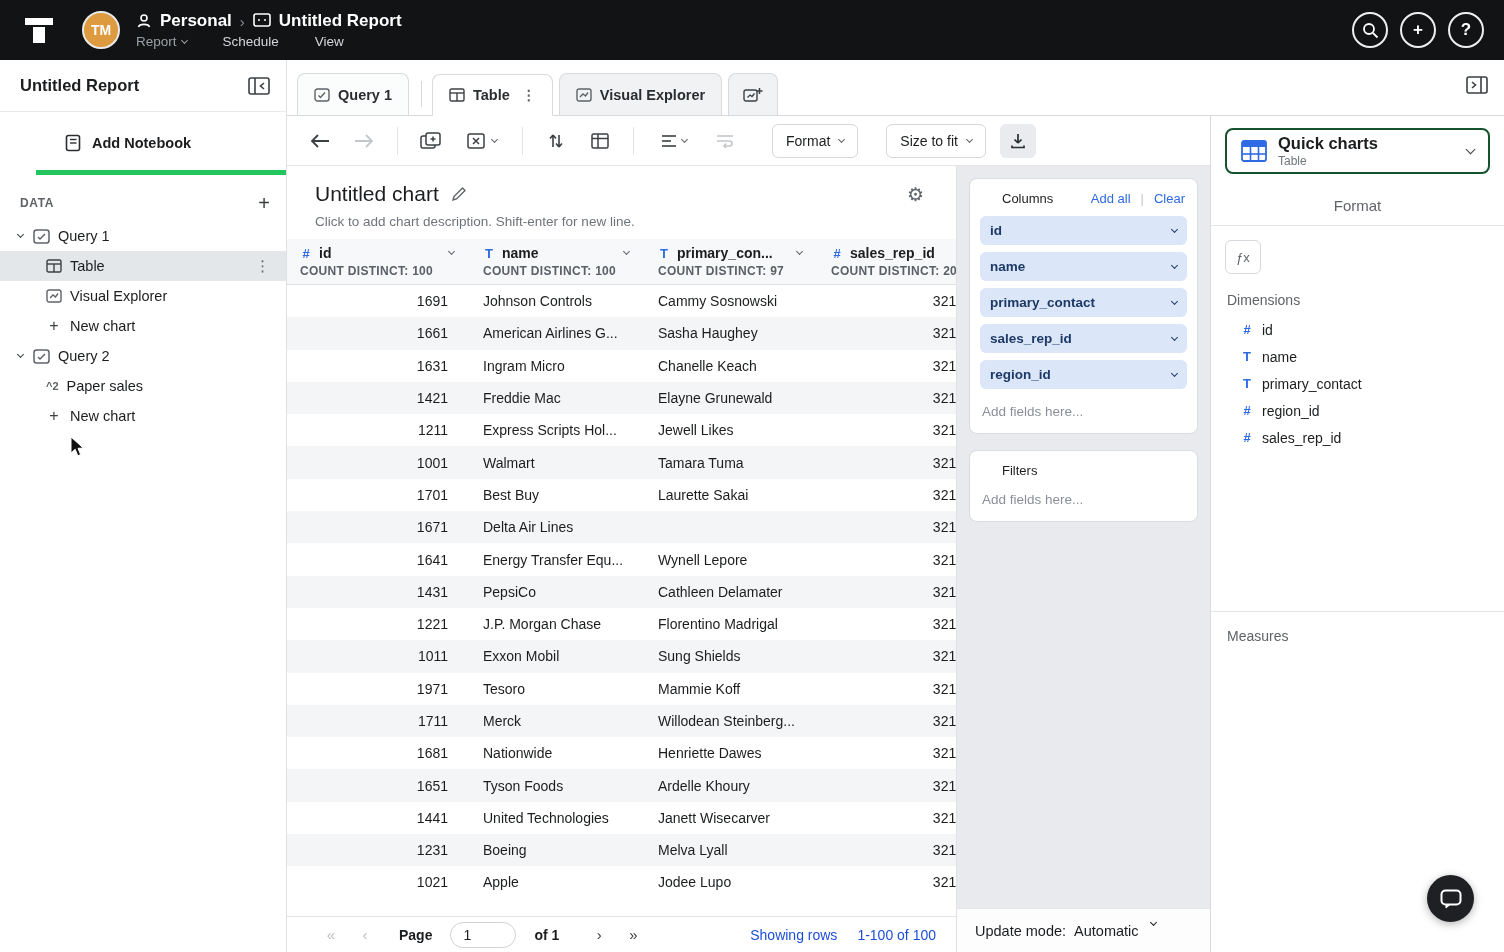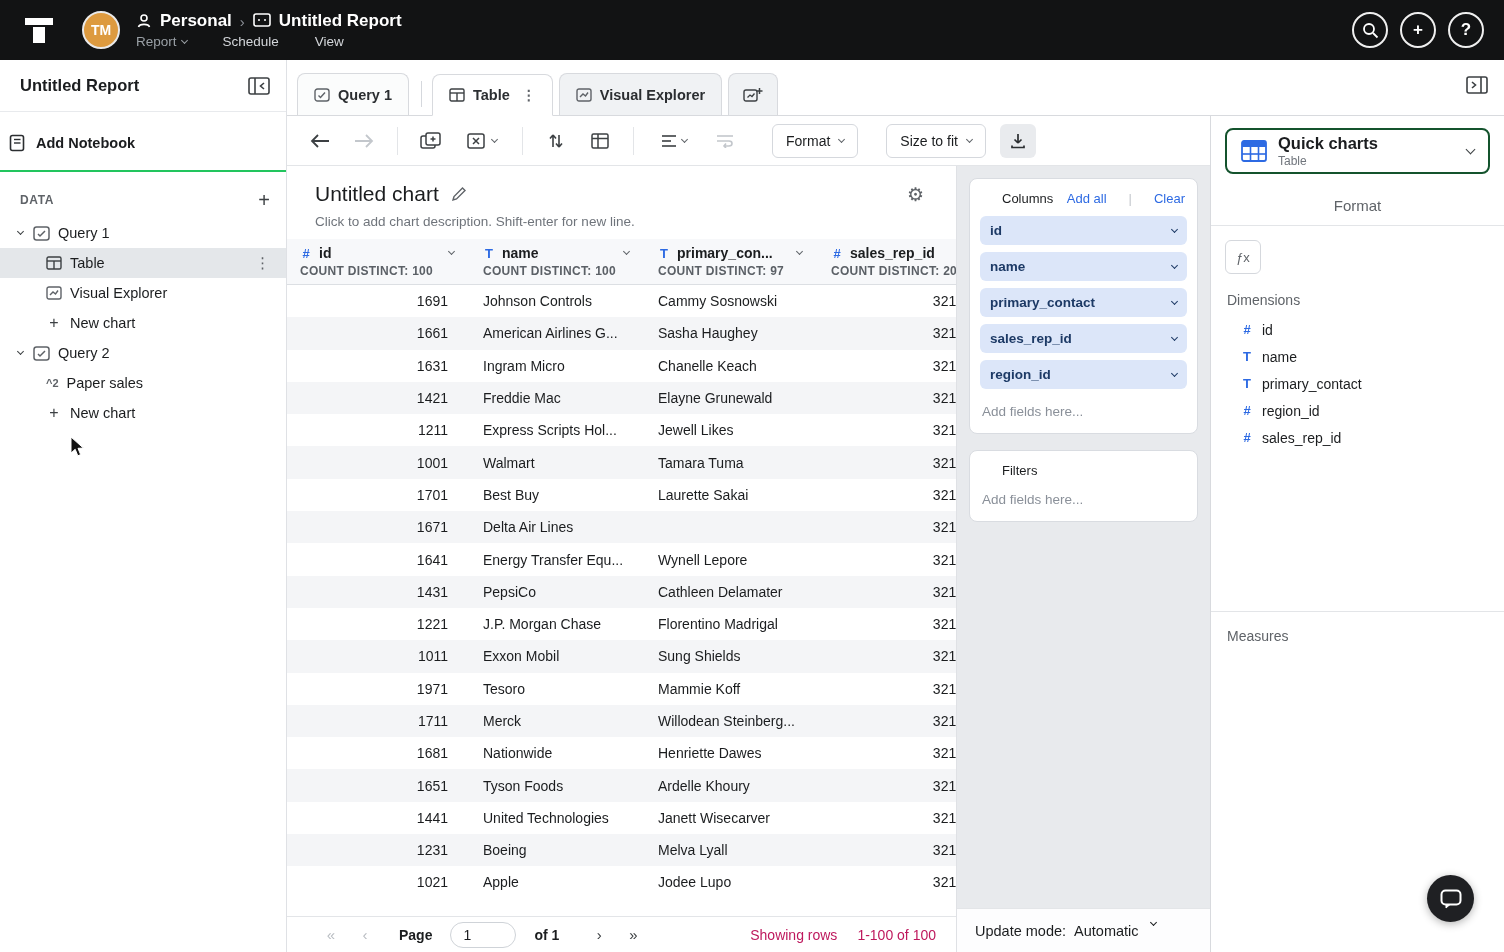--- a/index.html
+++ b/index.html
@@ -27,21 +27,21 @@
 
   
   .main { display:flex; height:892px; }
   .sidebar { width:287px; min-width:287px; background:#fff; border-right:1px solid #dfe1e5; display:flex; flex-direction:column; }
   .right-region { flex:1; display:flex; flex-direction:column; min-width:0; }
 
   
   .sb-header { height:52px; display:flex; align-items:center; padding:0 16px 0 20px; border-bottom:1px solid #e8eaed; }
   .sb-title { font-size:16.5px; font-weight:bold; }
   .sb-collapse { margin-left:auto; color:#3c4043; display:grid; place-items:center; cursor:pointer; }
-  .sb-addnb { display:flex; align-items:center; gap:10px; padding:22px 20px 18px 8px; font-size:14.5px; font-weight:bold; border-bottom:2px solid #22c55e; }
+  .sb-addnb { display:flex; align-items:center; gap:10px; padding:22px 20px 18px 28px; font-size:14.5px; font-weight:bold; border-bottom:5px solid #22c55e;margin-left:36px; }
   .sb-data-row { display:flex; align-items:center; padding:18px 16px 8px 20px; }
   .sb-data-label { font-size:12px; font-weight:bold; letter-spacing:0.6px; color:#5f6368; }
   .sb-plus { margin-left:auto; font-size:20px; color:#3c4043; line-height:1; cursor:pointer; }
   .tree-row { height:30px; display:flex; align-items:center; gap:8px; font-size:14.5px; cursor:pointer; }
   .tree-row.query { padding-left:18px; }
   .tree-row.child { padding-left:46px; }
   .tree-row.selected { background:#e4e7ea; }
   .tree-row .kebab { margin-left:auto; margin-right:16px; color:#5f6368; font-size:15px; }
   .tree-chev { color:#3c4043; margin-right:2px; }
   .ic { color:#5f6368; display:grid; place-items:center; }
@@ -99,29 +99,29 @@
   .c-contact { width:173px; min-width:173px; padding-left:13px; white-space:nowrap; overflow:hidden; }
   .c-rep { width:150px; min-width:150px; text-align:right; padding-right:4px; }
   .th.c-id { text-align:left; padding-right:0; }
   .th.c-rep { text-align:left; }
 
   
   .pager { height:36px; min-height:36px; border-top:1px solid #e3e5e8; display:flex; align-items:center; padding:0 20px 0 36px; gap:18px; background:#fff; font-size:14px; }
   .pg-ic { font-size:15px; color:#3c4043; cursor:pointer; width:16px; text-align:center; }
   .pg-ic.dim { color:#b9bdc2; }
   .pg-input { width:66px; height:26px; border:1px solid #cfd3d8; border-radius:13px; padding:0 12px; font-size:14px; font-family:inherit; color:#1b1d1f; }
-  .pg-right { margin-left:auto; display:flex; gap:20px; color:#be185d;justify-content:flex-end; }
+  .pg-right { margin-left:auto; display:flex; gap:20px; color:#1d4ed8;justify-content:flex-end; }
 
   
   .columns-panel { width:254px; min-width:254px; background:#e8eaed; border-left:1px solid #dfe1e5; display:flex; flex-direction:column; }
   .cp-scroll { flex:1; padding:12px 12px 0 12px; overflow:hidden; }
   .cp-card { background:#fff; border:1px solid #d9dce1; border-radius:8px; padding:10px; margin-bottom:16px; }
   .cp-head { display:flex; align-items:center; padding:2px 2px 10px 2px; }
   .cp-title { font-size:13px; font-weight:normal;margin-left:20px; }
-  .cp-links { margin-left:auto; font-size:13px; display:flex; gap:22px; }
+  .cp-links { margin-left:auto; font-size:13px; display:flex; gap:10px; }
   .cp-link { color:#2d6ae3; cursor:pointer; }
   .cp-link-sep { color:#c3c7cc; }
   .pill { height:29px; background:#dce6f9; border-radius:6px; display:flex; align-items:center; padding:0 10px; margin-bottom:7px;
           font-size:13.5px; font-weight:bold; color:#1d3a66; cursor:pointer; }
   .pill .chev { margin-left:auto; color:#1d3a66; }
   .cp-placeholder { font-size:13.5px; color:#8a9099; padding:8px 2px 4px 2px; }
   .cp-bottom { height:44px; background:#fdfdfe; border-top:1px solid #e3e5e8; display:flex; align-items:center; padding:0 18px; gap:8px; font-size:14.5px; }
   .cp-bottom .mode { display:flex; align-items:flex-start; gap:12px; cursor:pointer; }
 
   

